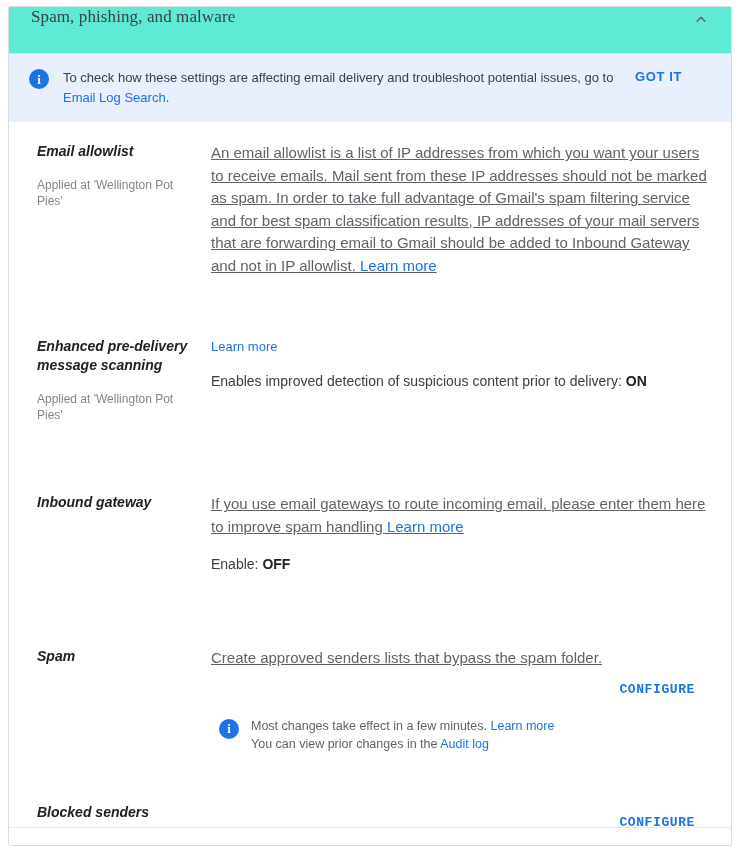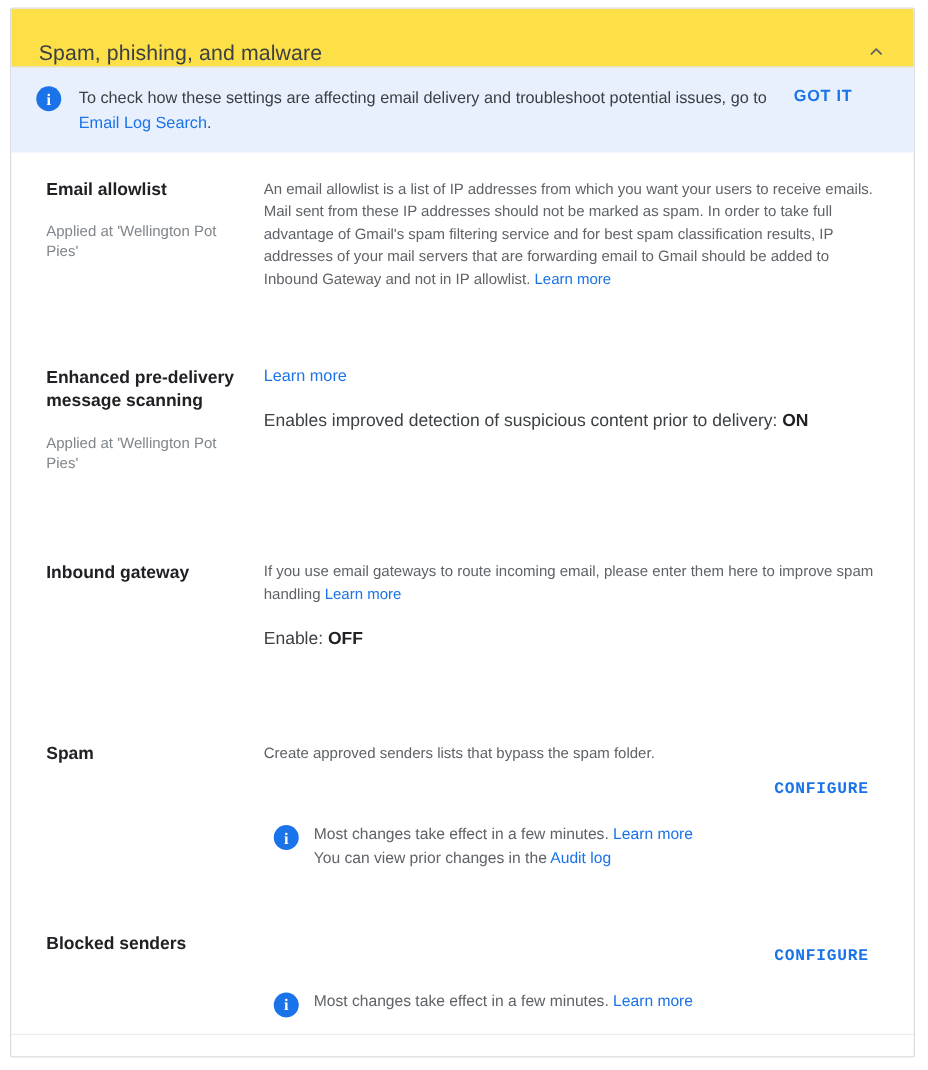--- a/index.html
+++ b/index.html
@@ -22,26 +22,27 @@
     height: 840px;
     border: 1px solid #dadce0;
     border-radius: 2px;
     background: #fff;
     box-sizing: border-box;
     overflow: hidden;
   }
   
   .panel-header {
     height: 47px;
-    background: #fde047;
+    background: #5eead4;
     border-bottom: 1px solid #e0e0e0;
     display: flex;
-    align-items: flex-end;
+    align-items: flex-start;
     padding: 0 18px 0 22px;
     box-sizing: border-box;
+    font-family: Liberation Serif, serif;
   }
   .panel-title {
     font-size: 17px;
     color: #3c4043;
     font-weight: 400;
     flex: 1;
     letter-spacing: .1px;
   }
   .chev {
     width: 24px;
@@ -116,35 +117,37 @@
     width: 174px;
     flex: 0 0 174px;
     padding-right: 12px;
     box-sizing: border-box;
   }
   .row-title {
     font-size: 14px;
     font-weight: bold;
     color: #202124;
     line-height: 1.35;
+    font-style: italic;
   }
   .row-sub {
     font-size: 12px;
     color: #80868b;
     line-height: 1.35;
     margin-top: 16px;
   }
   .row-right {
     flex: 1;
     min-width: 0;
   }
   .desc {
-    font-size: 12px;
+    font-size: 15px;
     color: #5f6368;
     line-height: 1.5;
+    text-decoration: underline;
   }
   .desc a, .lm {
     color: #1a73e8;
     text-decoration: none;
     cursor: pointer;
   }
   .setting {
     font-size: 14px;
     color: #3c4043;
     margin-top: 18px;

